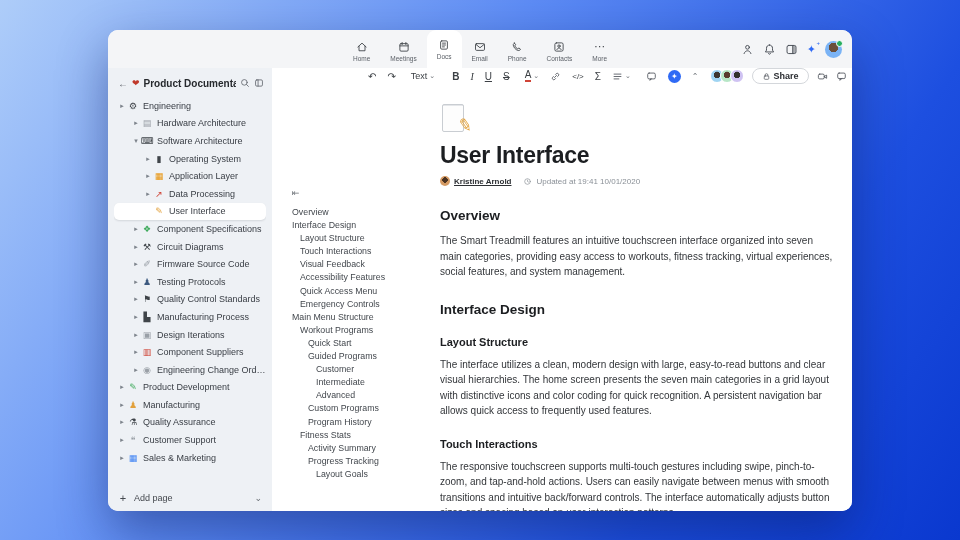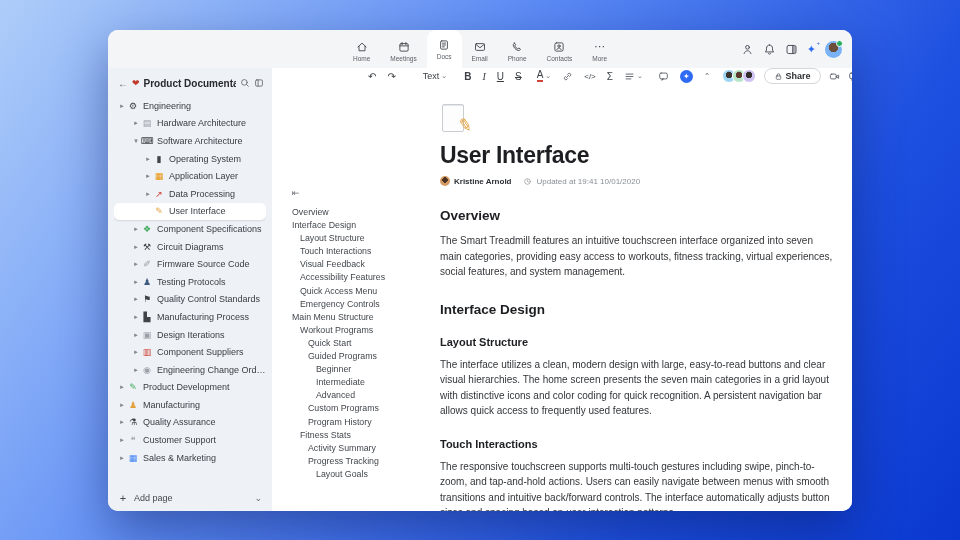--- a/index.html
+++ b/index.html
@@ -90,21 +90,21 @@
   .o0{padding-left:0}.o1{padding-left:8px}.o2{padding-left:16px}.o3{padding-left:24px}
   
   .doc{ margin-left:168px; width:394px; padding-top:20px; color:#33363a; }
   .memo{ width:30px; height:30px; position:relative; margin-bottom:8px; }
   .memo .paper{ position:absolute; left:2px; top:0; width:22px; height:28px; background:#fdfdfd;
     border:1px solid #c9cdd2; border-radius:2px; box-shadow:inset 0 4px 0 -3px #e4e6e9, inset 0 9px 0 -8px #e4e6e9, inset 0 14px 0 -13px #e4e6e9; }
   .memo .pencil{ position:absolute; right:-2px; bottom:-2px; font-size:17px; color:#e2a13c; transform:rotate(10deg); }
   .doc h1{ font-size:23px; font-weight:700; color:#1c1e21; letter-spacing:-.3px; margin:4px 0 7px; }
   .byline{ display:flex; align-items:center; gap:4px; font-size:8px; color:#8a9097; margin-bottom:6px; }
   .byline .a-dot{ width:10px; height:10px; border-radius:50%; background:radial-gradient(circle at 50% 40%,#4a3322 0 34%,#d49a63 36%); }
-  .byline .name{ font-weight:700; color:#2c2f33; margin-right:8px; }
+  .byline .name{ font-weight:700; color:#2c2f33; margin-right:8px;text-decoration:underline; }
   .byline svg{ width:9px; height:9px; stroke:#8a9097; fill:none; stroke-width:1.2; stroke-linecap:round; }
   .doc h2{ font-size:13.5px; font-weight:700; color:#1c1e21; margin:22px 0 10px; }
   .doc h3{ font-size:11px; font-weight:700; color:#1c1e21; margin:19px 0 9px; }
   .doc p{ font-size:10px; line-height:15.5px; margin-bottom:6px; }
 </style>
 </head>
 <body>
 
 <div class="window">
 
@@ -304,21 +304,21 @@
           <span>Add page</span>
           <span class="caret">⌄</span>
         </div>
       </div>
     </div>
 
     <div class="main">
       <div class="toolbar">
         <span class="tbtn">↶</span>
         <span class="tbtn">↷</span>
-        <span class="tbtn" style="font-size:9px;margin-left:16px;">
+        <span class="tbtn" style="font-size:9px;margin-left:4px;">
             <span>Text</span>
             <span class="tcaret">⌄</span>
           </span>
         <span class="tbtn b" style="margin-left:6px;">B</span>
         <span class="tbtn i">I</span>
         <span class="tbtn u">U</span>
         <span class="tbtn s">S</span>
         <span class="tbtn" style="margin-left:4px;">
             <span class="colorA">A</span>
             <span class="tcaret">⌄</span>
@@ -374,21 +374,21 @@
           <div class="orow o1">Layout Structure</div>
           <div class="orow o1">Touch Interactions</div>
           <div class="orow o1">Visual Feedback</div>
           <div class="orow o1">Accessibility Features</div>
           <div class="orow o1">Quick Access Menu</div>
           <div class="orow o1">Emergency Controls</div>
           <div class="orow o0">Main Menu Structure</div>
           <div class="orow o1">Workout Programs</div>
           <div class="orow o2">Quick Start</div>
           <div class="orow o2">Guided Programs</div>
-          <div class="orow o3">Beginner</div>
+          <div class="orow o3">Customer</div>
           <div class="orow o3">Intermediate</div>
           <div class="orow o3">Advanced</div>
           <div class="orow o2">Custom Programs</div>
           <div class="orow o2">Program History</div>
           <div class="orow o1">Fitness Stats</div>
           <div class="orow o2">Activity Summary</div>
           <div class="orow o2">Progress Tracking</div>
           <div class="orow o3">Layout Goals</div>
         </div>
 

